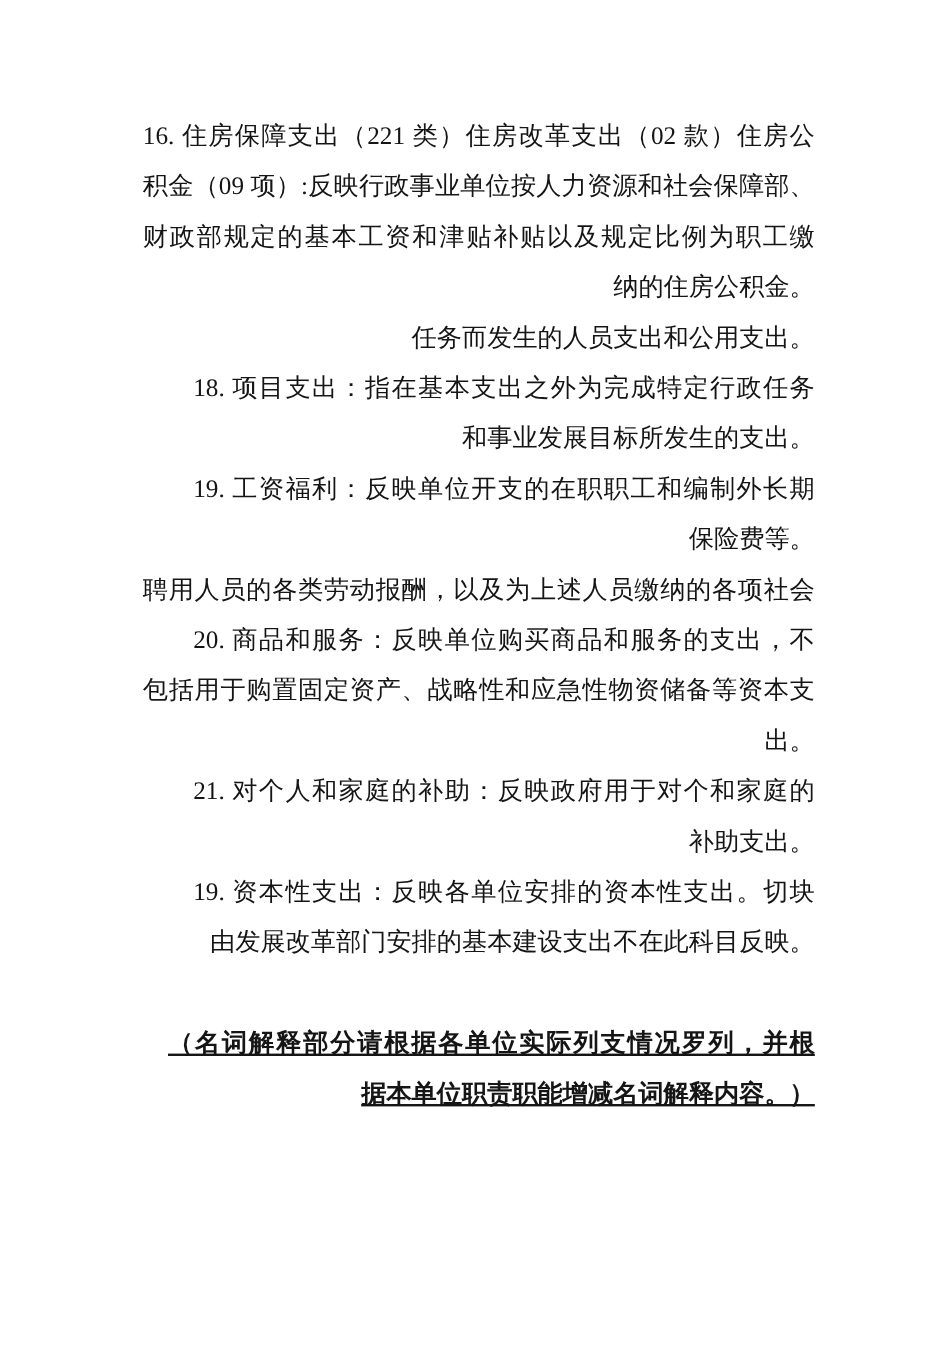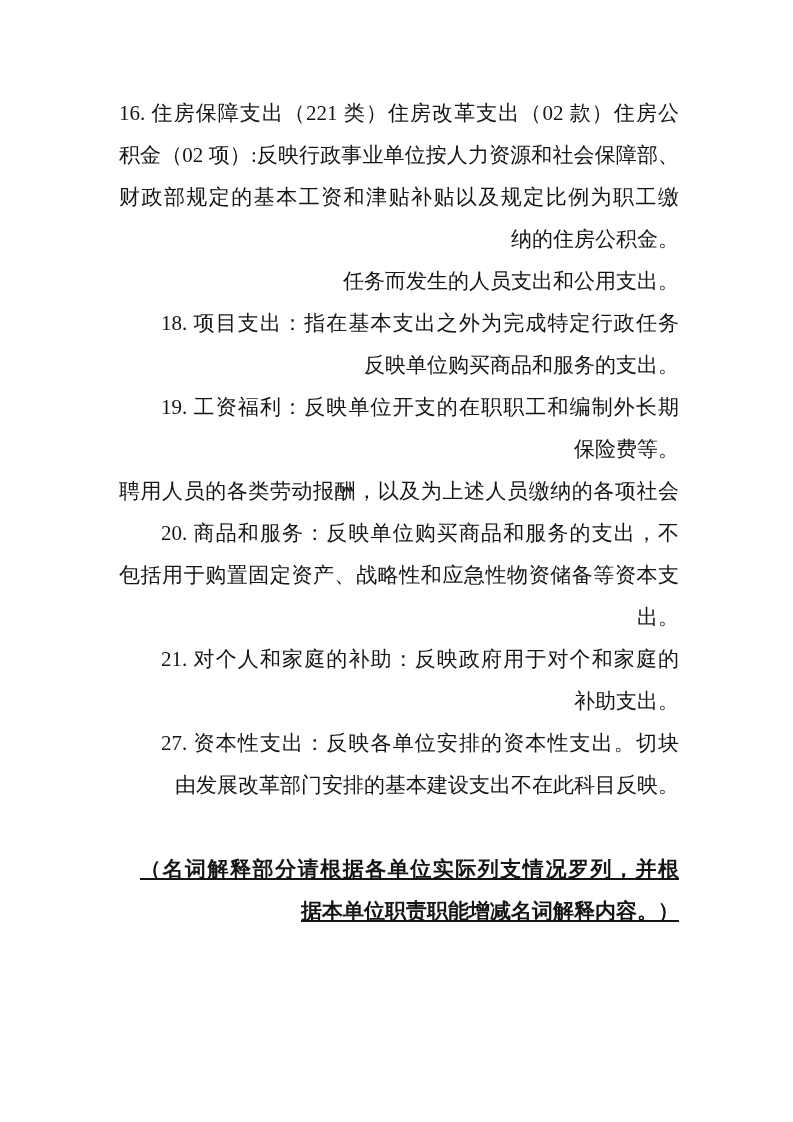--- a/index.html
+++ b/index.html
@@ -56,47 +56,47 @@
     color: #1a1a1a;
   }
 </style>
 </head>
 <body>
 
 <div class="page">
   <div class="content" id="paragraphs">
       <div class="para">
         <div class="line j">16. 住房保障支出（221 类）住房改革支出（02 款）住房公</div>
-        <div class="line j">积金（02 项）:反映行政事业单位按人力资源和社会保障部、</div>
+        <div class="line j">积金（09 项）:反映行政事业单位按人力资源和社会保障部、</div>
         <div class="line j">财政部规定的基本工资和津贴补贴以及规定比例为职工缴</div>
         <div class="line">纳的住房公积金。</div>
       </div>
       <div class="para">
         <div class="line">任务而发生的人员支出和公用支出。</div>
       </div>
       <div class="para">
         <div class="line j" style="text-indent: 2em;">18. 项目支出：指在基本支出之外为完成特定行政任务</div>
-        <div class="line">反映单位购买商品和服务的支出。</div>
+        <div class="line">和事业发展目标所发生的支出。</div>
       </div>
       <div class="para">
         <div class="line j" style="text-indent: 2em;">19. 工资福利：反映单位开支的在职职工和编制外长期</div>
         <div class="line">保险费等。</div>
         <div class="line j">聘用人员的各类劳动报酬，以及为上述人员缴纳的各项社会</div>
       </div>
       <div class="para">
         <div class="line j" style="text-indent: 2em;">20. 商品和服务：反映单位购买商品和服务的支出，不</div>
         <div class="line j">包括用于购置固定资产、战略性和应急性物资储备等资本支</div>
         <div class="line">出。</div>
       </div>
       <div class="para">
         <div class="line j" style="text-indent: 2em;">21. 对个人和家庭的补助：反映政府用于对个和家庭的</div>
         <div class="line">补助支出。</div>
       </div>
       <div class="para">
-        <div class="line j" style="text-indent: 2em;">27. 资本性支出：反映各单位安排的资本性支出。切块</div>
+        <div class="line j" style="text-indent: 2em;">19. 资本性支出：反映各单位安排的资本性支出。切块</div>
         <div class="line">由发展改革部门安排的基本建设支出不在此科目反映。</div>
       </div>
       <div class="para bold" style="margin-top: 42px;">
         <div class="line j" style="text-indent: 1em;">（名词解释部分请根据各单位实际列支情况罗列，并根</div>
         <div class="line">据本单位职责职能增减名词解释内容。）</div>
       </div>
     </div>
 </div>
 
 </body></html>

